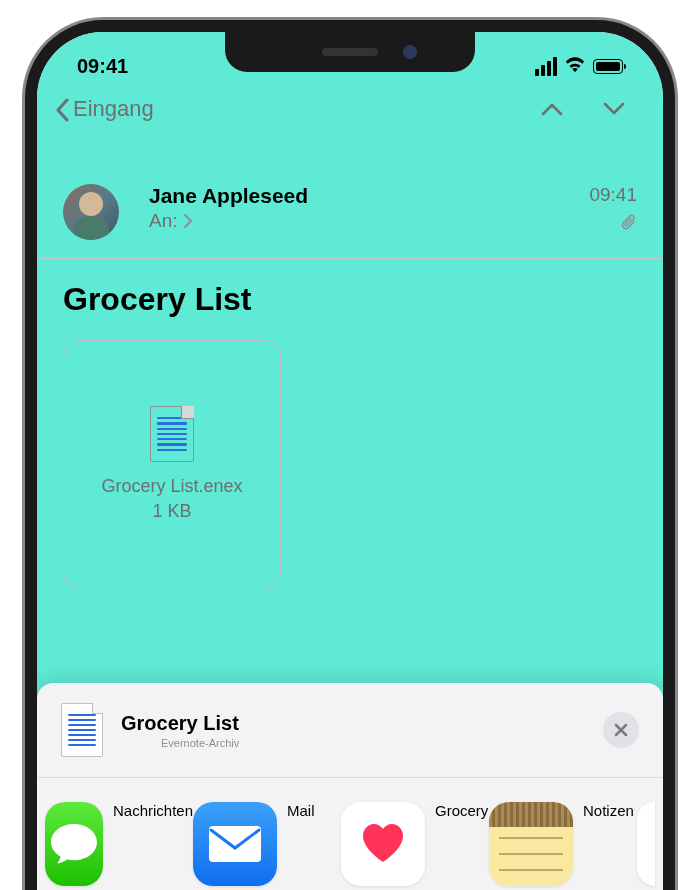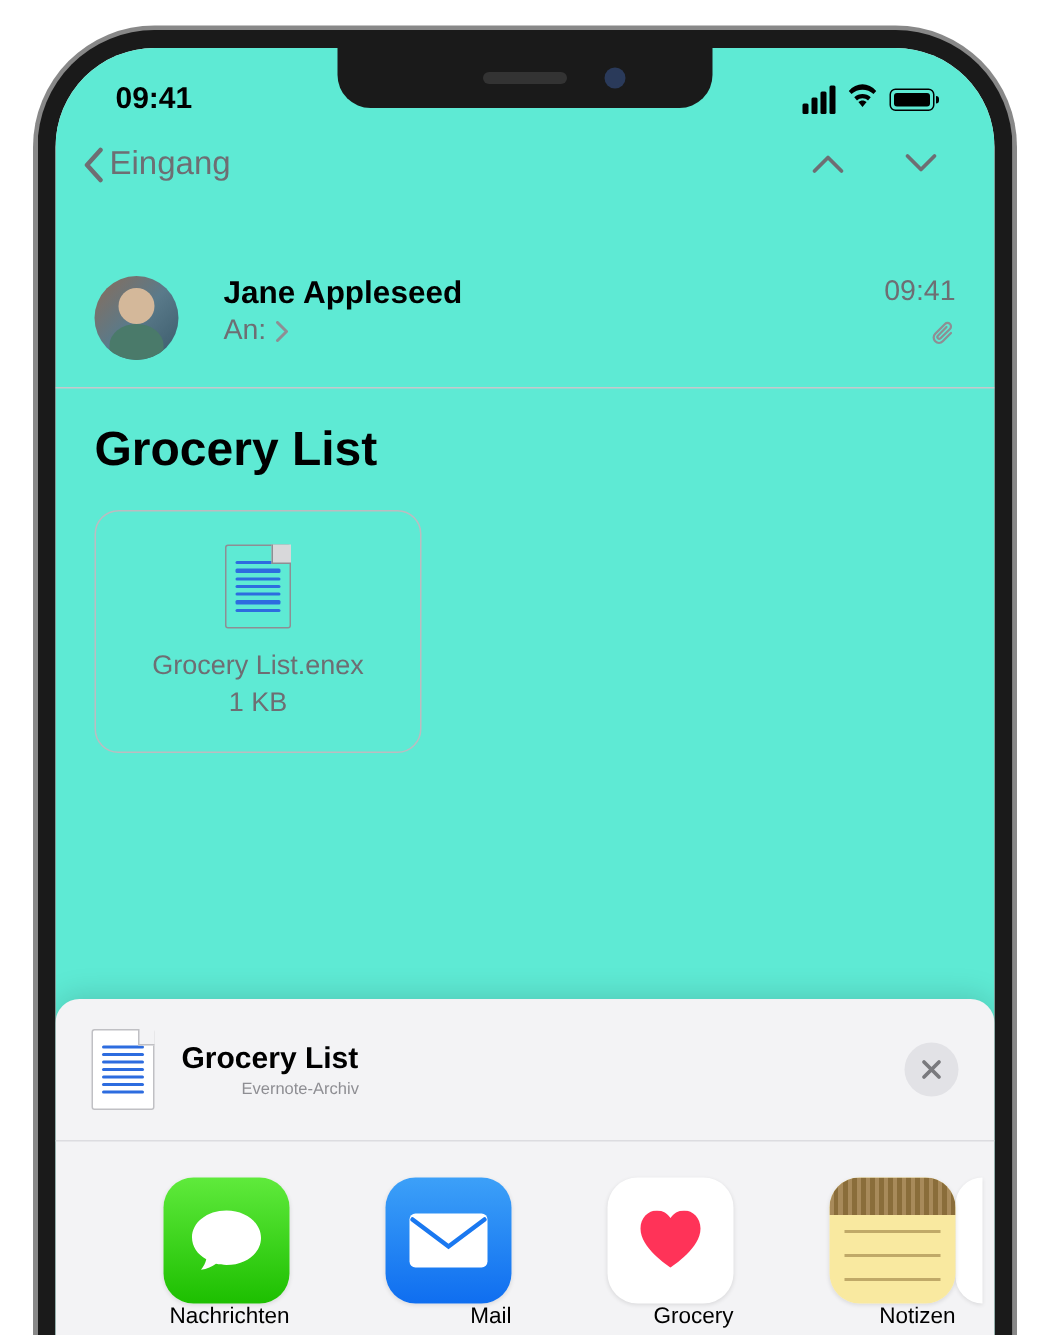--- a/index.html
+++ b/index.html
@@ -192,21 +192,21 @@
       display: block;
     }
     .subject {
       padding: 22px 26px;
       font-size: 32px;
       font-weight: 800;
     }
     .attachment {
       margin: 0 26px;
       width: 218px;
-      height: 162px;
+      height: 248px;
       border: 1.5px solid #bcbcc0;
       border-radius: 16px;
       display: flex;
       flex-direction: column;
       align-items: center;
       justify-content: center;
       gap: 14px;
     }
     .doc-icon {
       width: 44px;
@@ -312,22 +312,23 @@
       color: #7a7a7e;
       flex-shrink: 0;
     }
     .apps-row {
       display: flex;
       padding: 24px 8px 4px;
       gap: 0;
     }
     .app-item {
       display: flex;
-      flex-direction: column;
-      align-items: flex-end;
+      flex-direction: row;
+      align-items: flex-start;
+      gap: 10px;
       width: 148px;
       flex-shrink: 0;
     }
     .app-icon {
       width: 84px;
       height: 84px;
       border-radius: 20px;
       display: flex;
       align-items: center;
       justify-content: center;

